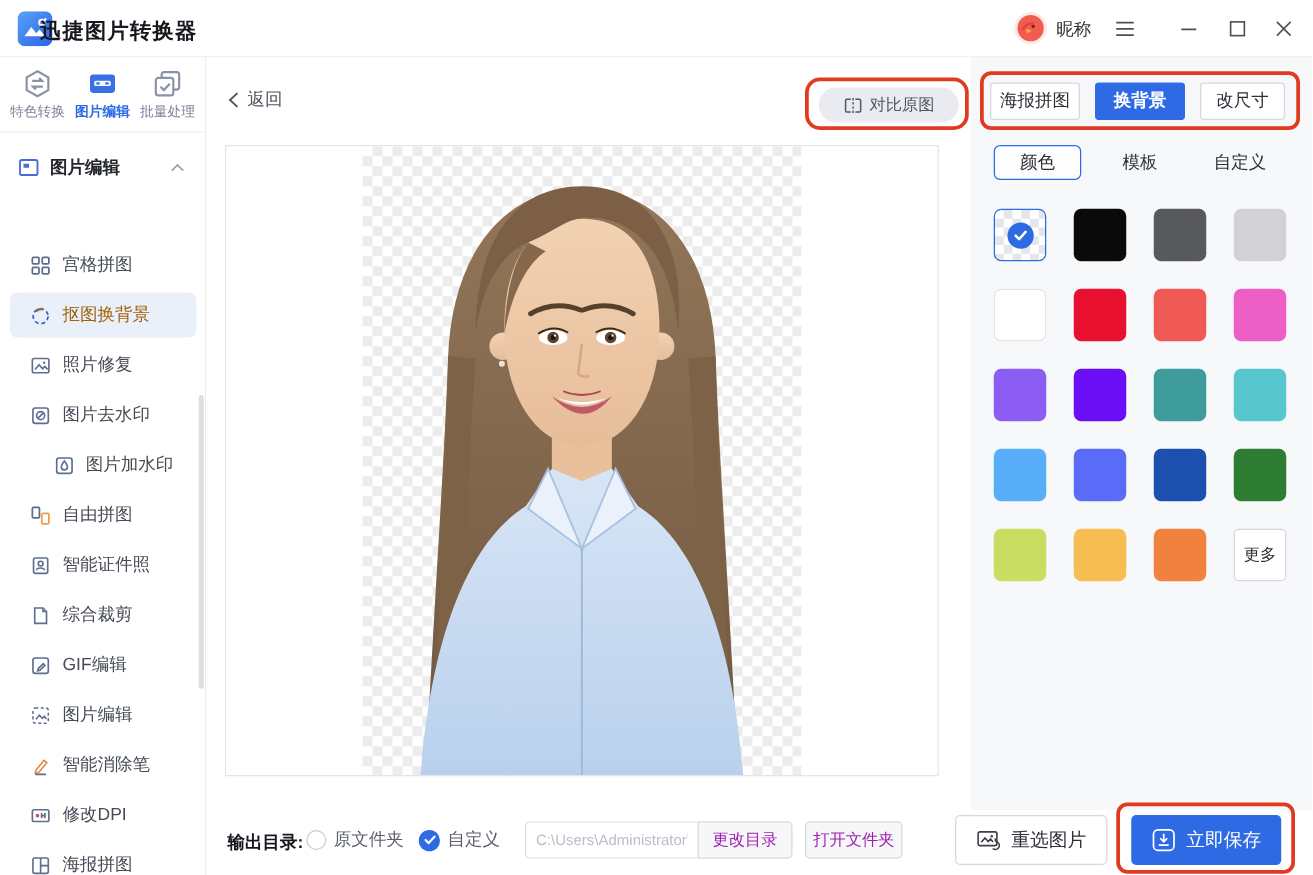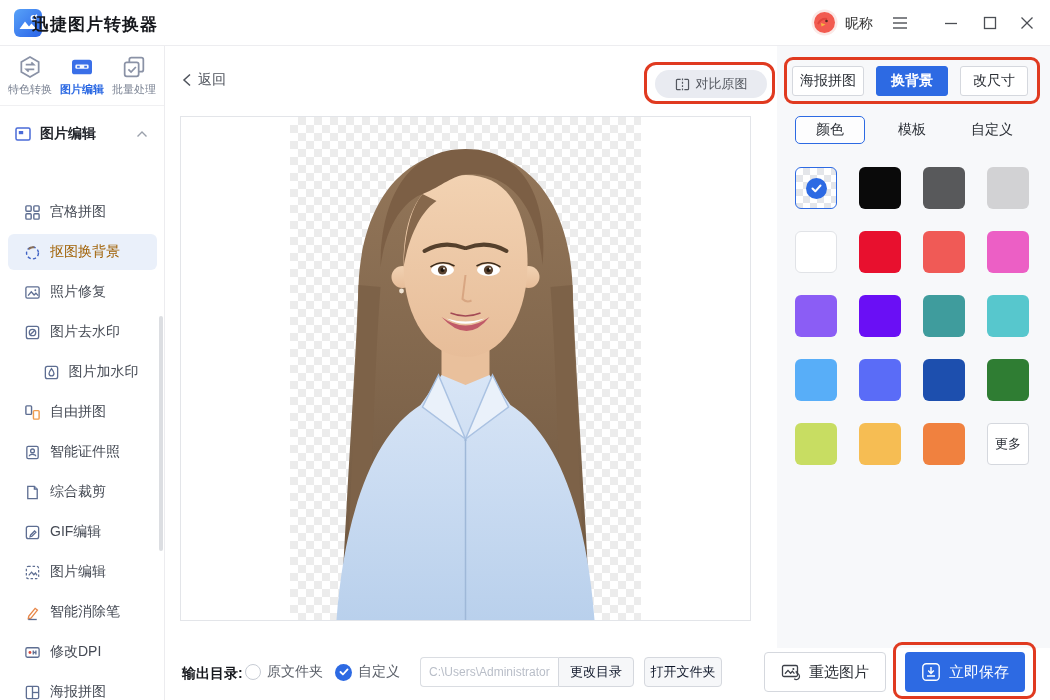--- a/index.html
+++ b/index.html
@@ -69,21 +69,21 @@
 .bbar-label { left:182px; top:665px; font-size:14px; font-weight:bold; color:#16181d; }
 .radio-row { display:flex; align-items:center; gap:6px; }
 .radio-off { width:16px; height:16px; border-radius:50%; border:1px solid #c7ccd4; background:#fff; }
 .radio-on  { width:17px; height:17px; border-radius:50%; background:#2d6ae3;
              display:flex; align-items:center; justify-content:center; }
 .radio-lab { font-size:14px; color:#5a5f68; }
 .path-input { left:420px; top:657px; width:138px; height:30px; border:1px solid #dadde2; border-right:none;
               border-radius:4px 0 0 4px; background:#fff; padding:0 8px; font-size:12px; color:#b9bec8;
               font-family:"Liberation Sans","DejaVu Sans",sans-serif; outline:none; }
 .mini-btn { position:absolute; top:657px; height:30px; background:#f6f7f9; border:1px solid #d5d8de;
-            font-size:13px; color:#0f172a; display:flex; align-items:center; justify-content:center; cursor:pointer; }
+            font-size:13px; color:#a21caf; display:flex; align-items:center; justify-content:center; cursor:pointer; }
 .reselect-btn { left:764px; top:652px; width:122px; height:40px; background:#fff; border:1px solid #d5d8de;
                 border-radius:4px; display:flex; align-items:center; justify-content:center; gap:8px;
                 font-size:15px; color:#2b2f36; cursor:pointer; }
 .save-btn { left:905px; top:652px; width:120px; height:40px; background:#2d6ae3; border-radius:4px;
             display:flex; align-items:center; justify-content:center; gap:8px;
             font-size:15px; color:#fff; cursor:pointer; }
 svg { display:block; }
 </style>
 </head>
 <body>

